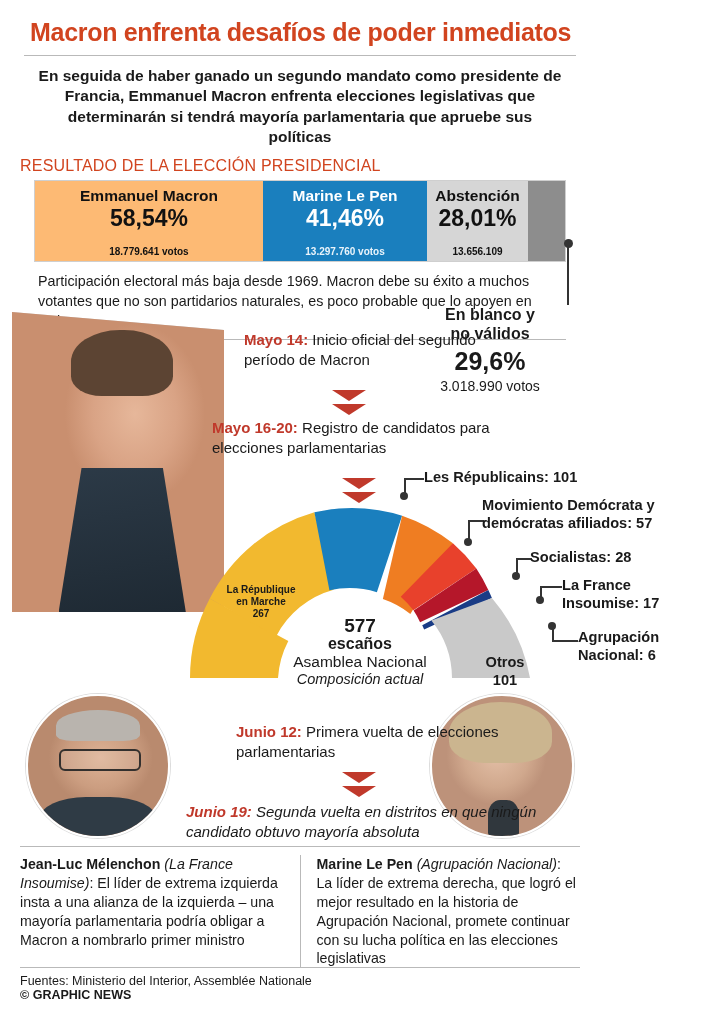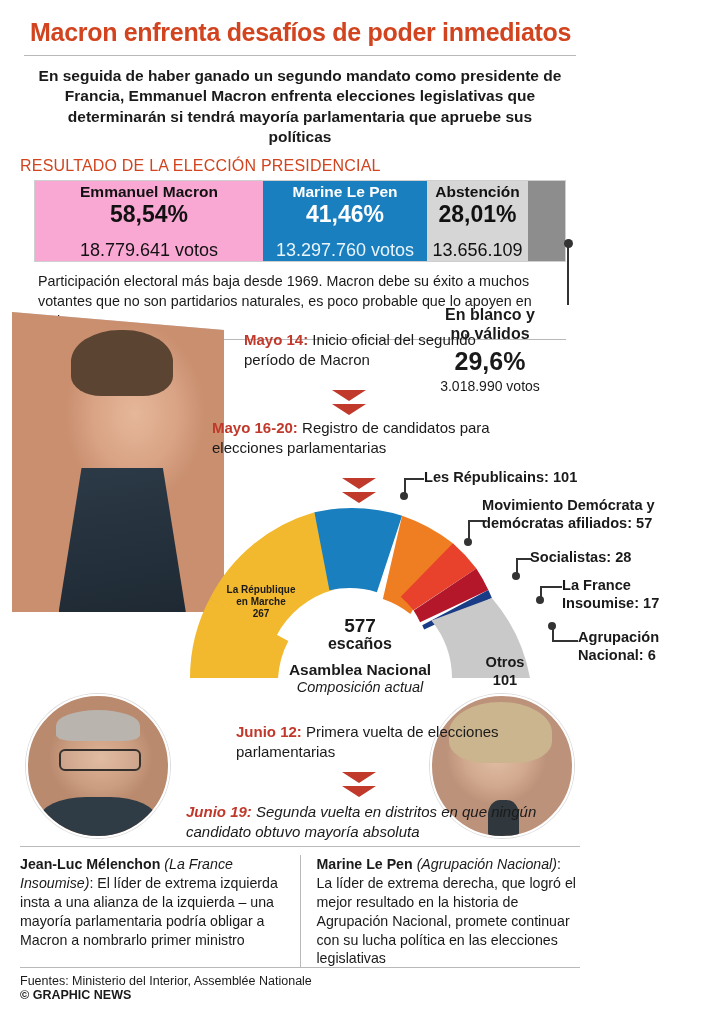--- a/index.html
+++ b/index.html
@@ -61,27 +61,27 @@
   .rb-cell {
     position: relative;
     display: flex;
     flex-direction: column;
     align-items: center;
     justify-content: center;
     color: #111;
     box-sizing: border-box;
     padding-top: 2px;
   }
-  .rb-macron { background: #f9a8d4; flex: 0 0 43%; text-align: center; }
+  .rb-macron { background: #fdba74; flex: 0 0 43%; text-align: center; }
   .rb-lepen  { background: #1a7fbe; flex: 0 0 31%; color: #fff; }
   .rb-abst   { background: #d6d6d6; flex: 0 0 19%; }
   .rb-gray   { background: #8d8d8d; flex: 1 1 auto; }
   .rb-name { font-size: 15.5px; font-weight: bold; line-height: 1.1; }
   .rb-pct  { font-size: 23px; font-weight: bold; line-height: 1.15; margin-top: 1px; }
-  .rb-votes { font-size: 18px; line-height: 1.1; margin-top: 14px; }
+  .rb-votes { font-size: 10px; line-height: 1.1; margin-top: 14px; font-weight: bold; }
   .rb-lepen .rb-votes { color: #eaf4fb; }
   
   .caption {
     font-size: 14.3px;
     line-height: 1.42;
     margin: 9px 18px 0 18px;
   }
   .hairline {
     border-bottom: 1px solid #b9b9b9;
     margin: 7px 14px 0 14px;
@@ -256,21 +256,21 @@
   }
   .hemi-center {
     position: absolute;
     left: 0; right: 0;
     top: 118px;
     text-align: center;
     pointer-events: none;
   }
   .hc-seats { font-size: 19px; font-weight: bold; line-height: 1.05; }
   .hc-seats-sub { font-size: 16px; font-weight: bold; line-height: 1.05; }
-  .hc-asamblea { font-size: 15.5px; font-weight: bold; margin-top: 8px; }
+  .hc-asamblea { font-size: 15.5px; font-weight: normal; margin-top: 0; }
   .hc-comp { font-size: 14.5px; font-style: italic; }
   .lrm-label {
     position: absolute;
     left: 196px;
     top: 584px;
     width: 130px;
     text-align: center;
     font-size: 10px;
     font-weight: bold;
     line-height: 1.22;

